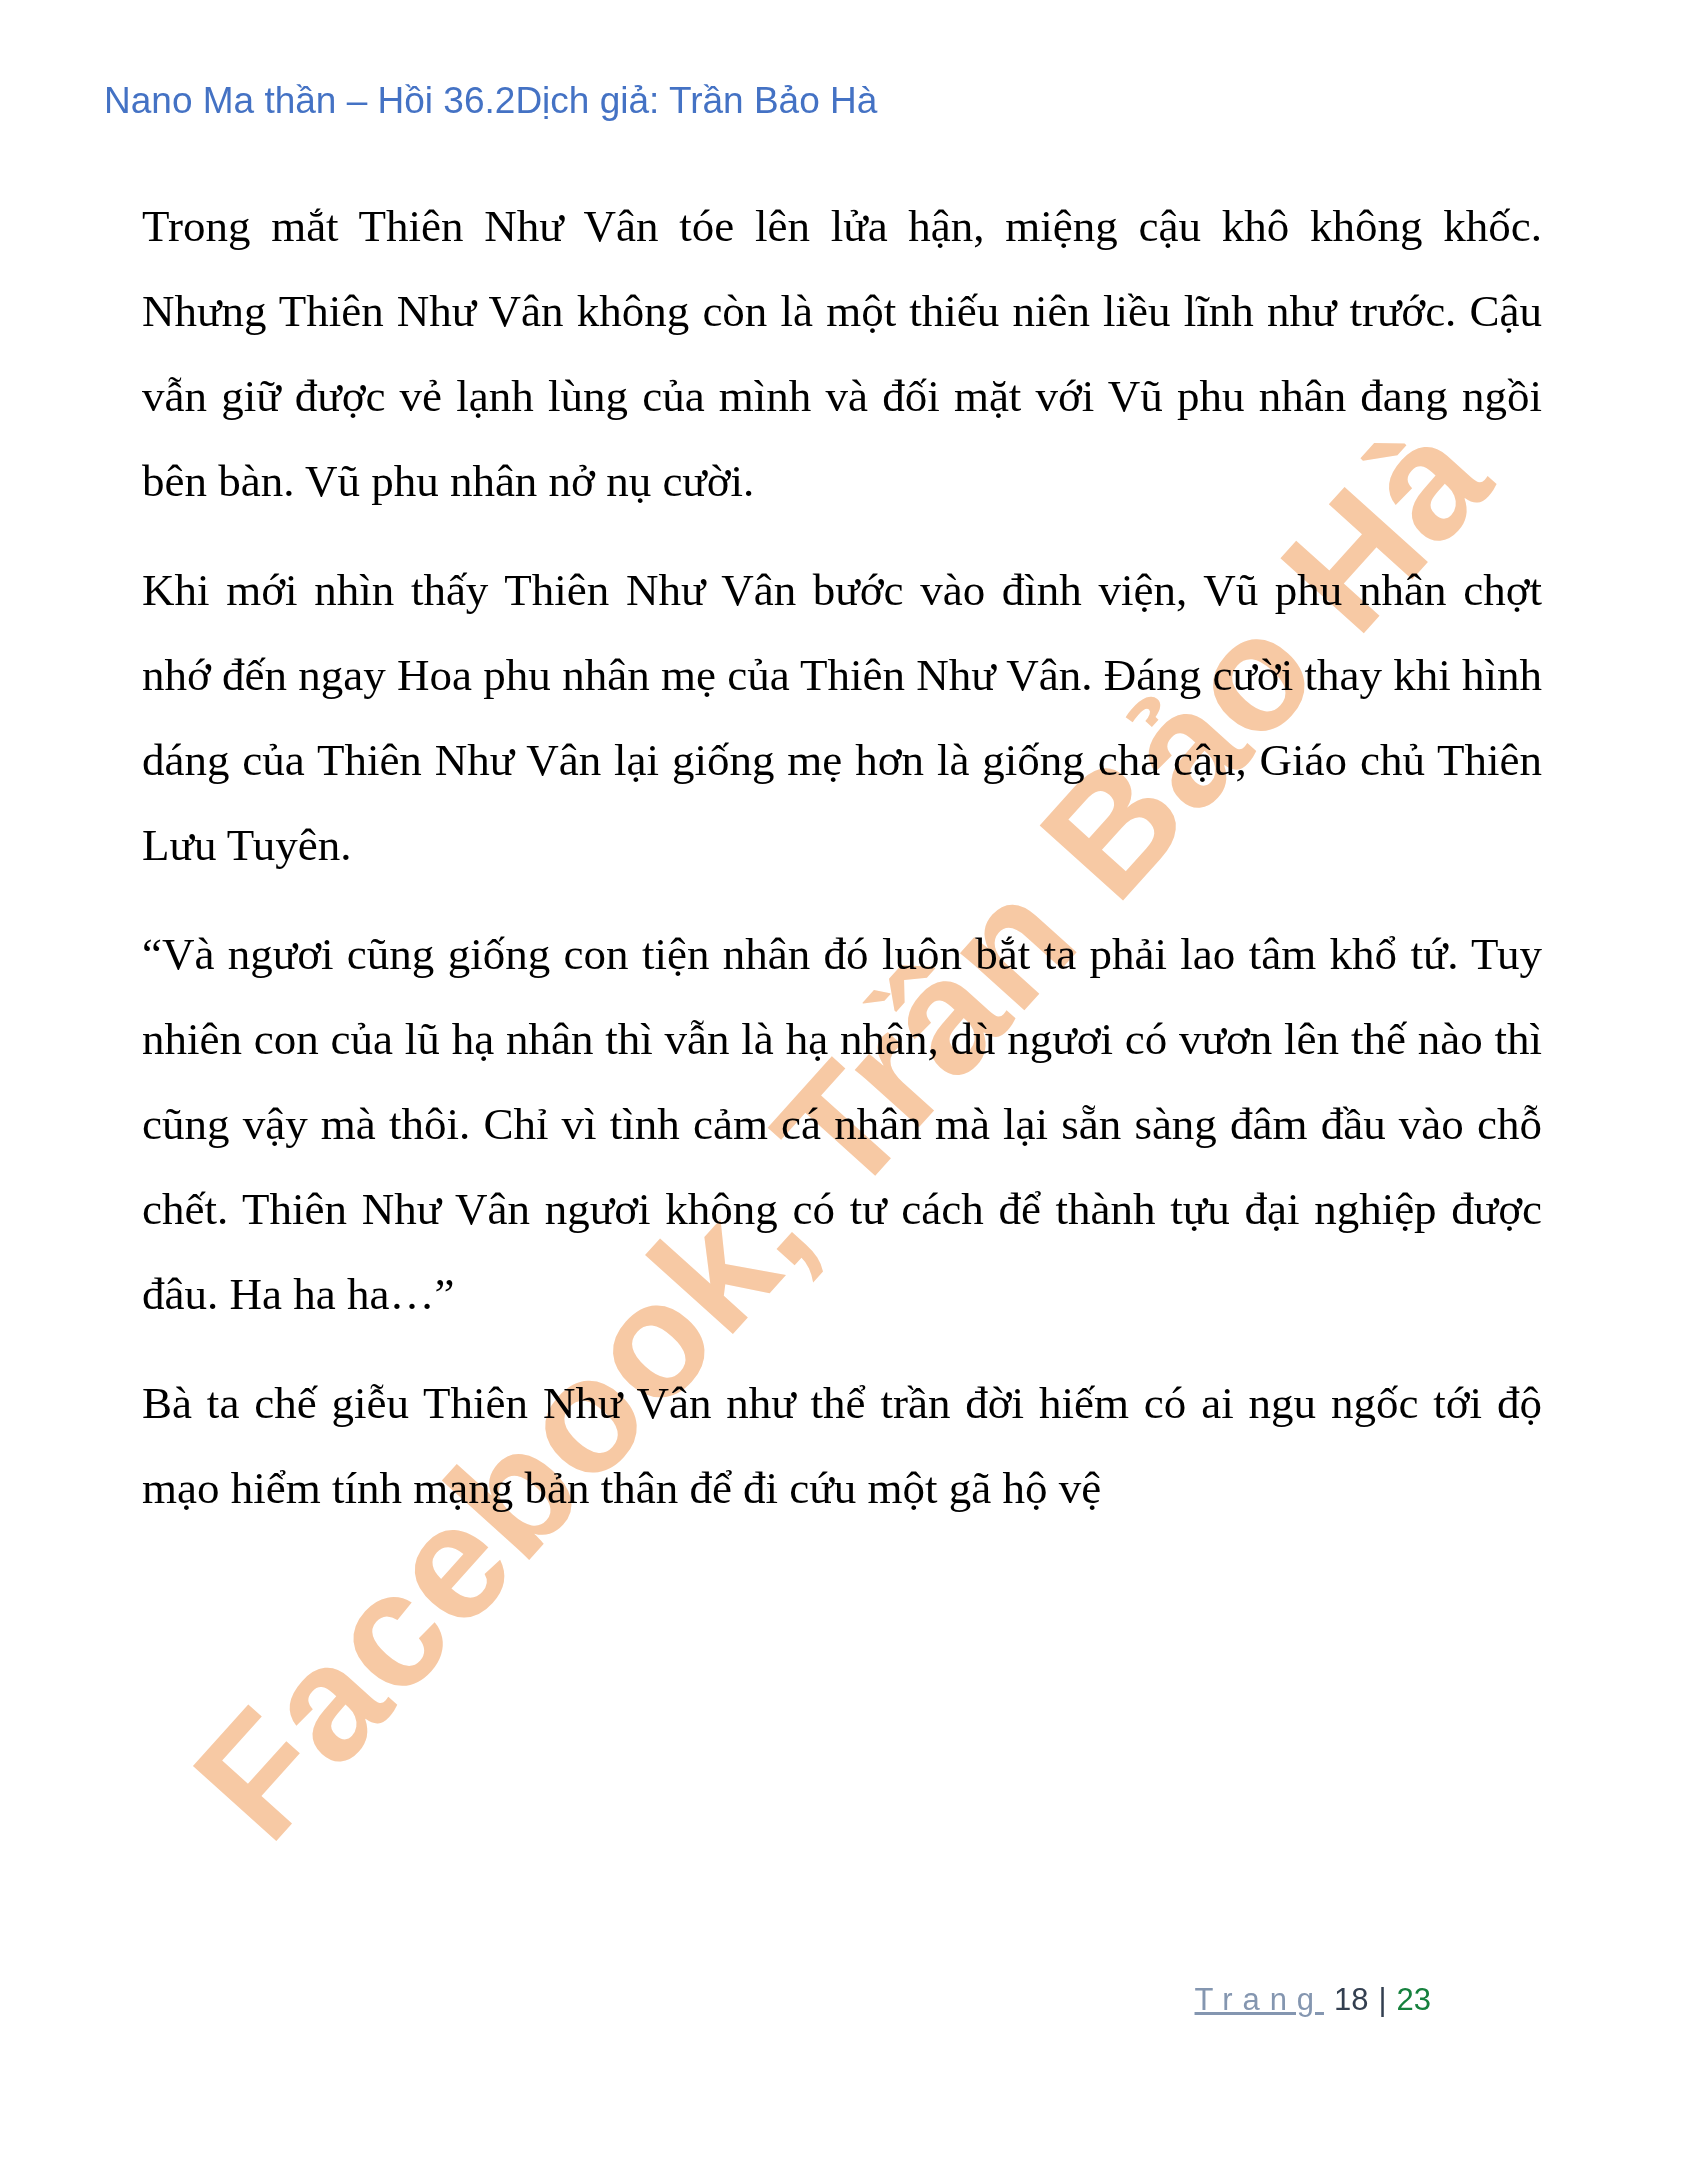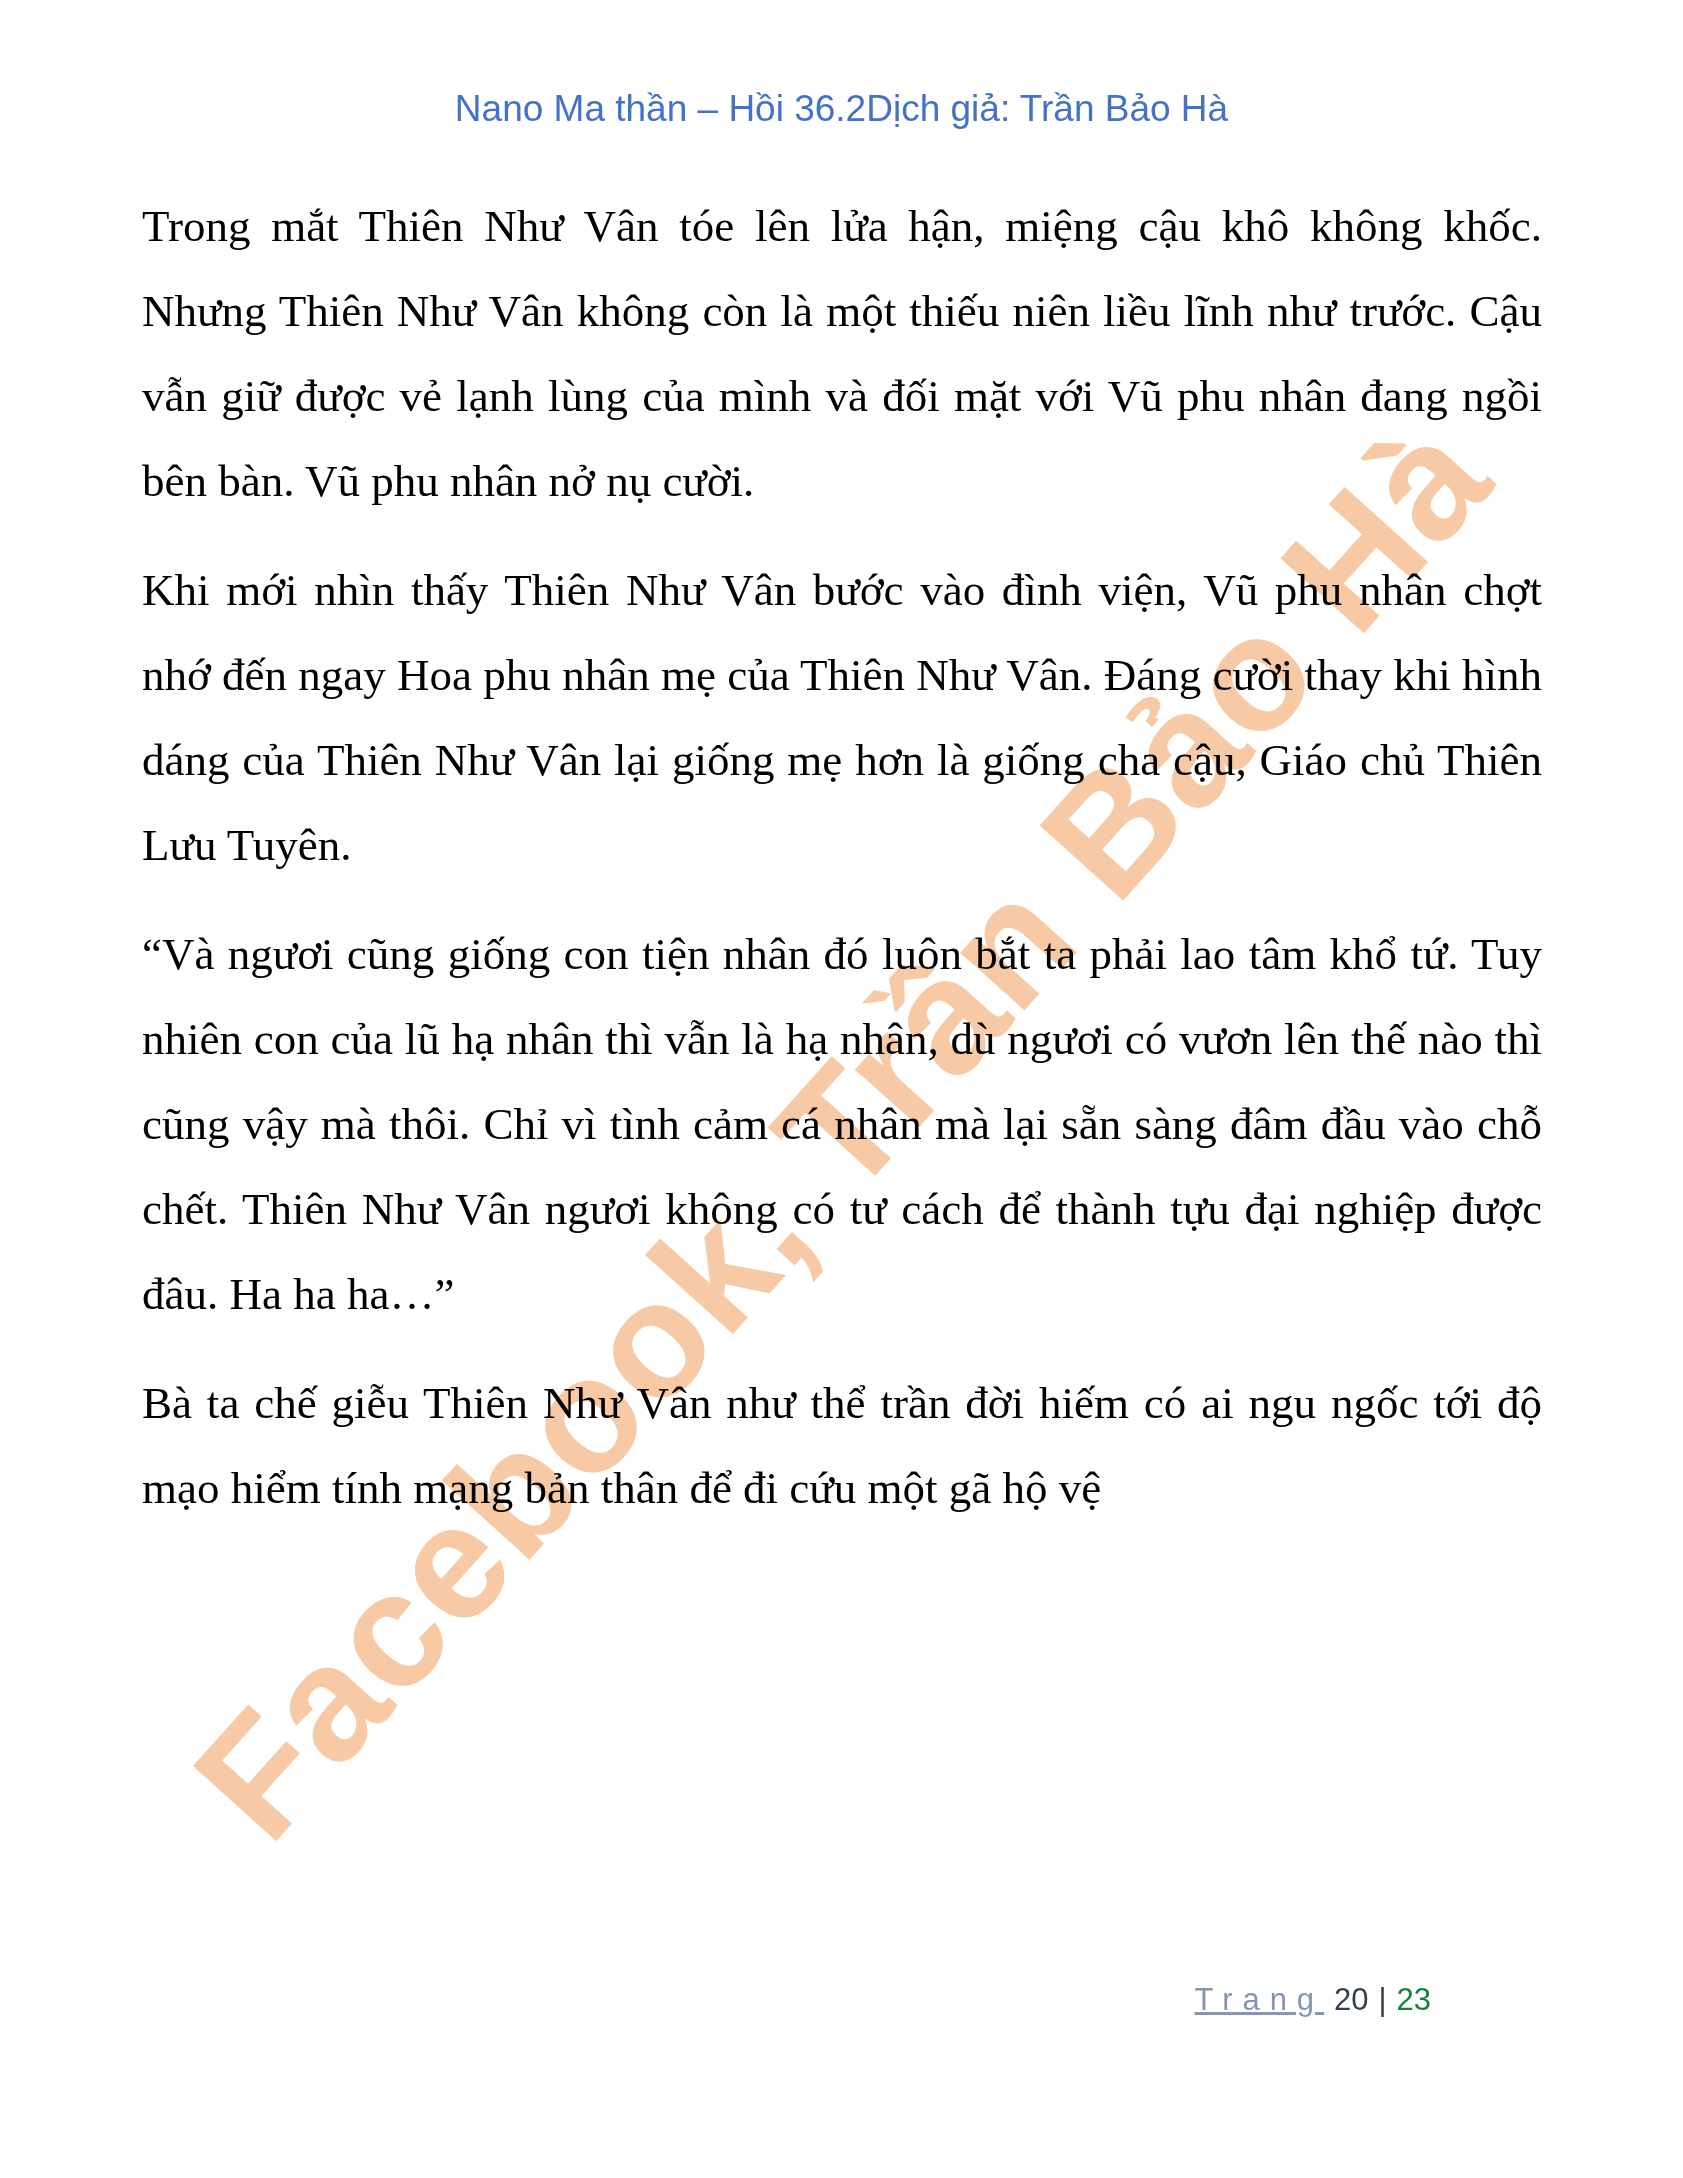--- a/index.html
+++ b/index.html
@@ -6,25 +6,25 @@
   .page {
     position: relative;
     width: 1683px;
     height: 2178px;
     background: #ffffff;
     overflow: hidden;
     font-family: "Liberation Serif", serif;
   }
   .header {
     position: absolute;
-    top: 89px;
+    top: 81px;
     left: 104px;
     width: 1475px;
     display: flex;
-    justify-content: center;
+    justify-content: flex-start;
     font-family: "Liberation Sans", sans-serif;
     font-size: 37px;
     line-height: 1.1;
     z-index: 2;
   }
   .watermark {
     position: absolute;
     left: 842px;
     top: 1129px;
     transform: translate(-50%, -50%) rotate(-48deg);
@@ -77,17 +77,17 @@
   <div class="watermark" style="color: rgb(247, 201, 164);">Facebook, Trần Bảo Hà</div>
 
   <div class="body-text" id="body-container">
       <p class="para">Trong mắt Thiên Như Vân tóe lên lửa hận, miệng cậu khô không khốc. Nhưng Thiên Như Vân không còn là một thiếu niên liều lĩnh như trước. Cậu vẫn giữ được vẻ lạnh lùng của mình và đối mặt với Vũ phu nhân đang ngồi bên bàn. Vũ phu nhân nở nụ cười.</p>
       <p class="para">Khi mới nhìn thấy Thiên Như Vân bước vào đình viện, Vũ phu nhân chợt nhớ đến ngay Hoa phu nhân mẹ của Thiên Như Vân. Đáng cười thay khi hình dáng của Thiên Như Vân lại giống mẹ hơn là giống cha cậu, Giáo chủ Thiên Lưu Tuyên.</p>
       <p class="para">“Và ngươi cũng giống con tiện nhân đó luôn bắt ta phải lao tâm khổ tứ. Tuy nhiên con của lũ hạ nhân thì vẫn là hạ nhân, dù ngươi có vươn lên thế nào thì cũng vậy mà thôi. Chỉ vì tình cảm cá nhân mà lại sẵn sàng đâm đầu vào chỗ chết. Thiên Như Vân ngươi không có tư cách để thành tựu đại nghiệp được đâu. Ha ha ha…”</p>
       <p class="para">Bà ta chế giễu Thiên Như Vân như thể trần đời hiếm có ai ngu ngốc tới độ mạo hiểm tính mạng bản thân để đi cứu một gã hộ vệ</p>
     </div>
 
   <div class="footer">
-    <span class="f-label" style="color: rgb(132, 150, 176);">Trang</span><span class="f-current" style="color: rgb(51, 63, 80);">20</span><span class="f-sep" style="color: rgb(51, 63, 80);">|</span><span class="f-total" style="color: #15803d;">23</span>
+    <span class="f-label" style="color: rgb(132, 150, 176);">Trang</span><span class="f-current" style="color: rgb(51, 63, 80);">18</span><span class="f-sep" style="color: rgb(51, 63, 80);">|</span><span class="f-total" style="color: #15803d;">23</span>
   </div>
 
 </div>
 
 
 </body></html>

